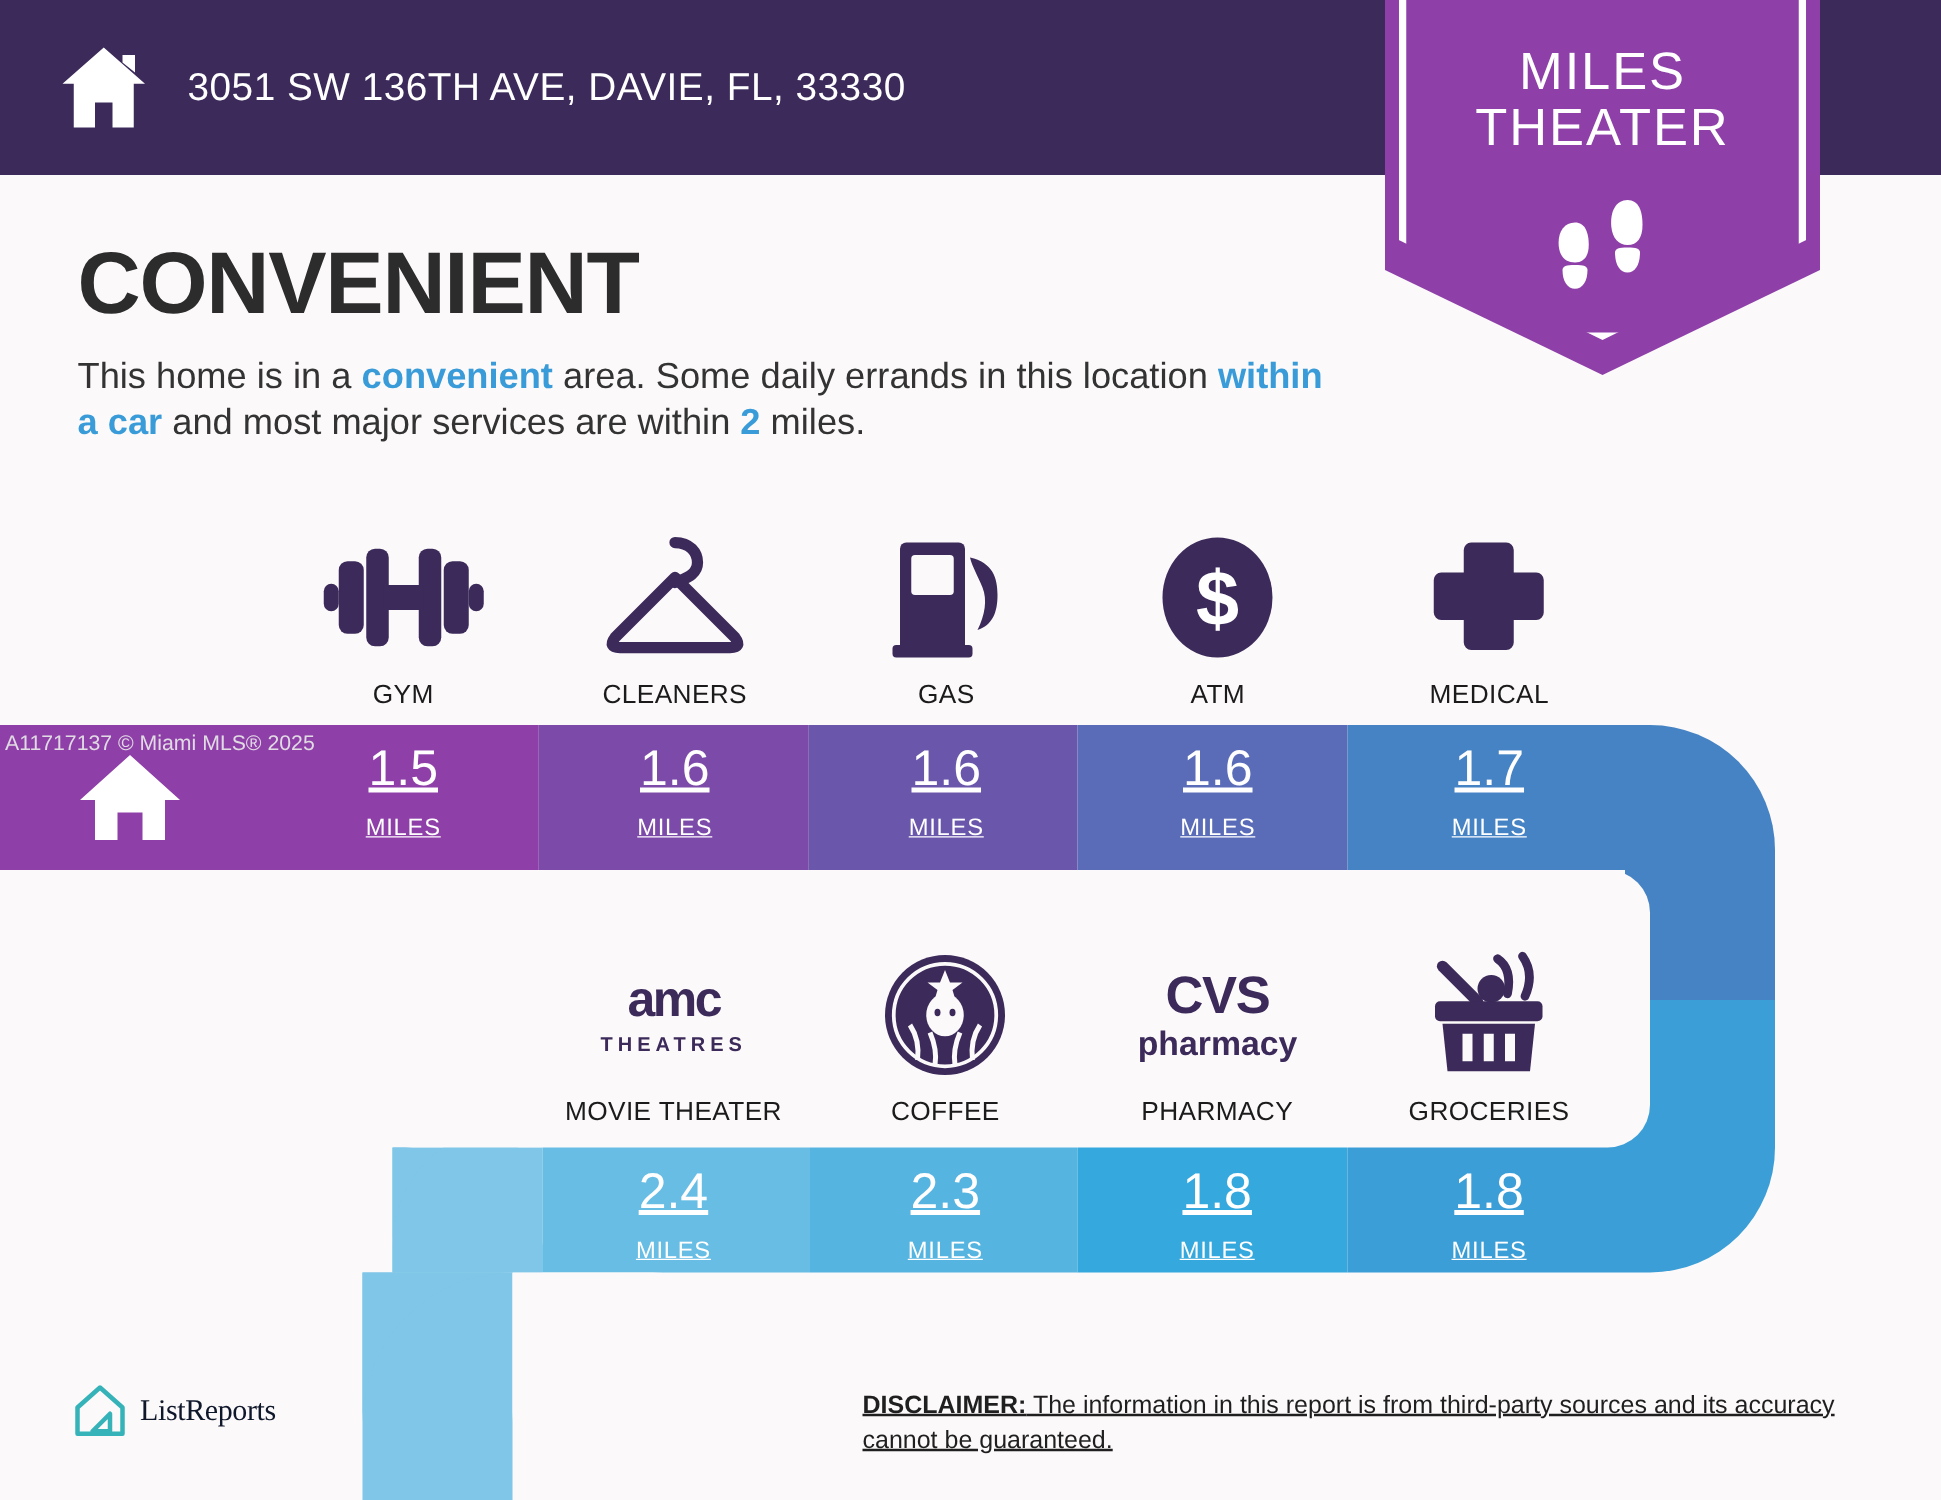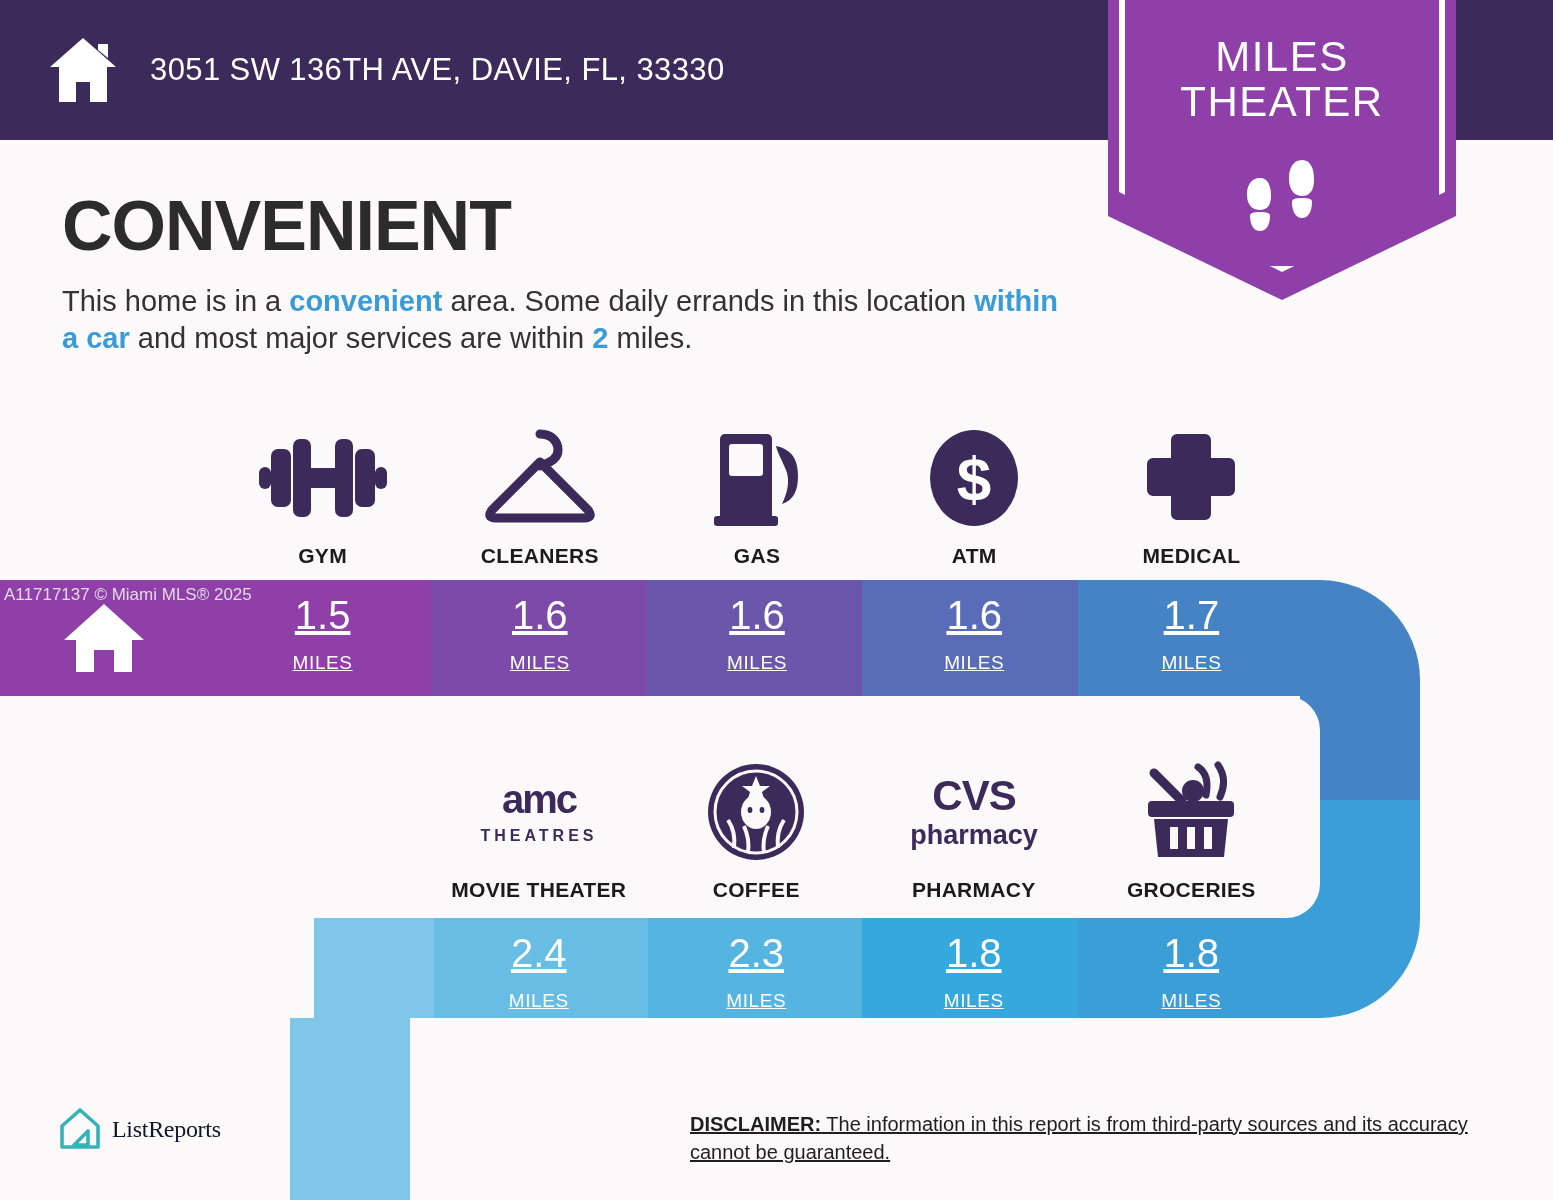--- a/index.html
+++ b/index.html
@@ -63,21 +63,21 @@
     position:absolute; left:214px; top:418px; width:1086px; height:150px;
     display:flex; z-index:4;
   }
   .row2-icons {
     position:absolute; left:430px; top:742px; width:870px; height:160px;
     display:flex; z-index:4;
   }
   .cat { flex:1; display:flex; flex-direction:column; align-items:center; justify-content:flex-end; }
   .cat-glyph { height:105px; display:flex; align-items:center; justify-content:center; }
   .cat-label {
-    margin-top:14px; font-size:21px; font-weight:bold; color:#1b1b1b; letter-spacing:.3px;
+    margin-top:14px; font-size:21px; font-weight:normal; color:#1b1b1b; letter-spacing:.3px;
   }
 
   .row1-vals {
     position:absolute; left:214px; top:580px; width:1086px; height:116px;
     display:flex; z-index:4;
   }
   .row2-vals {
     position:absolute; left:430px; top:918px; width:870px; height:116px;
     display:flex; z-index:4;
   }

